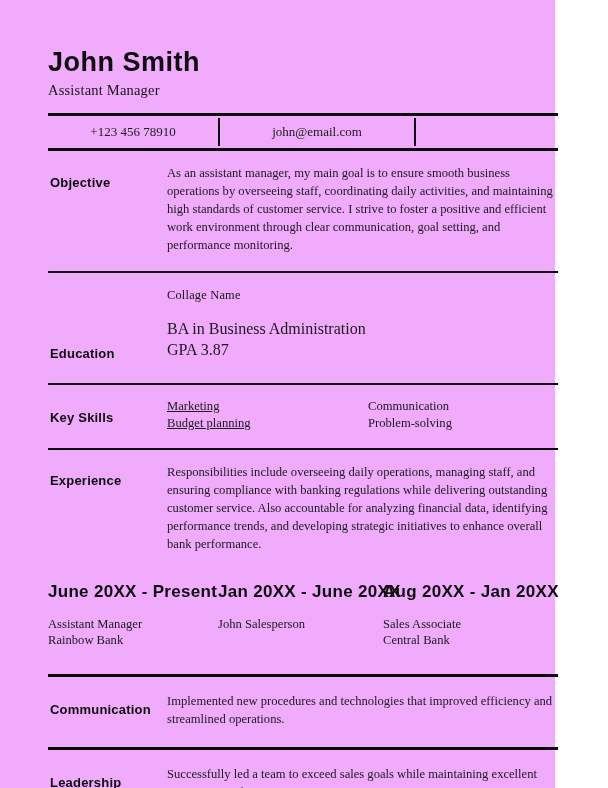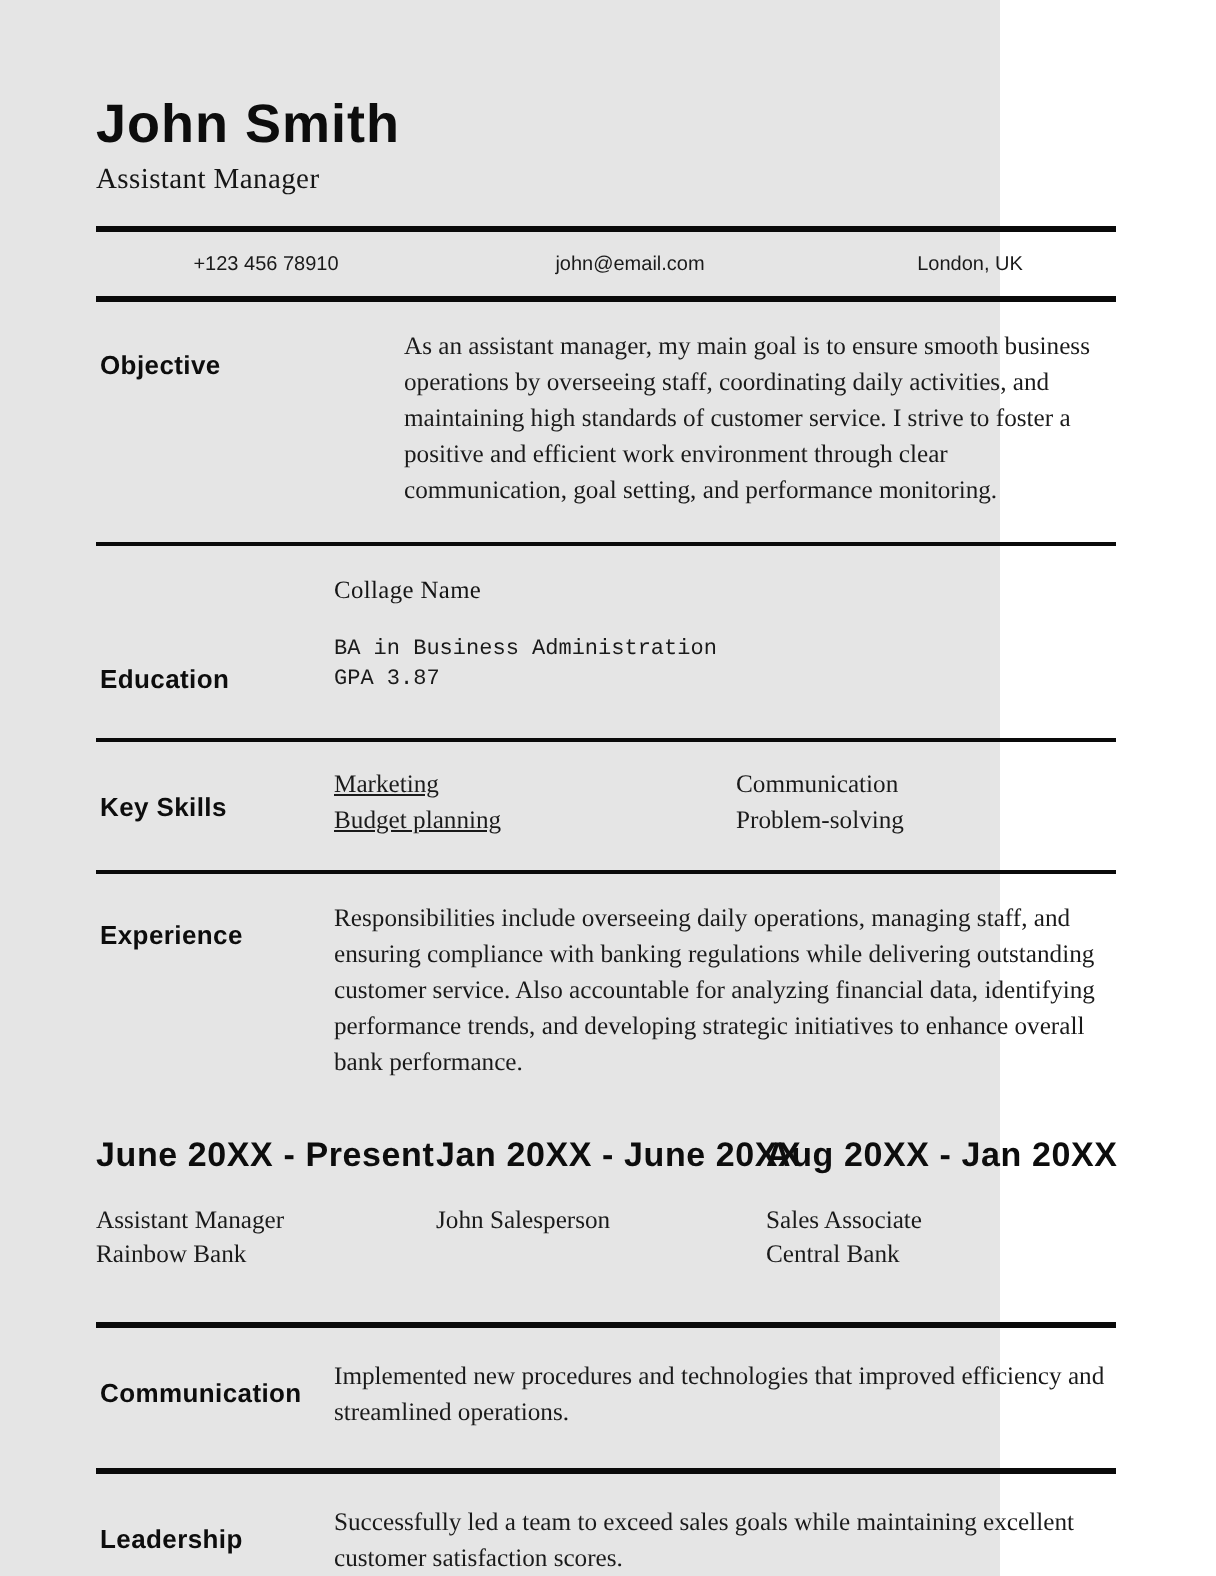--- a/index.html
+++ b/index.html
@@ -12,23 +12,23 @@
     height: 788px;
     position: relative;
     font-family: "Liberation Serif", serif;
     color: #111111;
     overflow: hidden;
   }
 
   .page {
     position: absolute;
     left: 0; top: 0;
-    width: 500px;
+    width: 555px;
     height: 788px;
-    background: #e5e5e5;
+    background: #f0abfc;
   }
 
   
   .sheet {
     position: absolute;
     left: 48px;
     top: 0;
     width: 510px;
   }
 
@@ -69,22 +69,22 @@
   .contact-bar {
     display: flex;
     align-items: stretch;
     height: 32px;
   }
   .contact-cell {
     flex: 0 0 auto;
     display: flex;
     align-items: center;
     justify-content: center;
-    font-family: Liberation Sans, sans-serif;
-    font-size: 10px;
+    font-family: Liberation Serif, serif;
+    font-size: 13px;
     color: #1a1a1a;
   }
   .contact-cell.c1 { width: 170px; }
   .contact-cell.c2 { width: 194px; }
   .contact-cell.c3 { width: 146px; }
   .divider {
     width: 2px;
     background: #0a0a0a;
     margin: 2px 0;
   }
@@ -105,37 +105,37 @@
     box-sizing: border-box;
   }
   .sec-body {
     flex: 1 1 auto;
     font-family: "Liberation Serif", serif;
     font-size: 12.6px;
     line-height: 1.42;
     color: #1a1a1a;
   }
 
-  .sec-objective { padding: 14px 0 16px 0; gap: 35px; }
+  .sec-objective { padding: 14px 0 16px 0; }
   .sec-objective .sec-label { padding-top: 10px; }
   .sec-objective .sec-body { width: 378px; }
 
   .sec-education { padding: 14px 0 22px 0; align-items: flex-end; }
   .sec-education .sec-label { padding-top: 12px; }
 
   .edu-school {
     font-family: Liberation Serif, serif;
     font-size: 12.4px;
     color: #151515;
     margin-bottom: 14px;
     letter-spacing: 0.2px;
   }
   .edu-line {
-    font-family: Liberation Mono, monospace;
-    font-size: 11px;
+    font-family: Liberation Serif, serif;
+    font-size: 16px;
     line-height: 1.32;
     color: #1a1a1a;
   }
 
   .sec-skills { padding: 13px 0 16px 0; }
   .sec-skills .sec-label { padding-top: 12px; }
   .skills-cols {
     display: flex;
   }
   .skills-col {
@@ -194,21 +194,20 @@
       <div class="job-title">Assistant Manager</div>
     </div>
 
     <div class="rule"></div>
 
     <div class="contact-bar">
       <div class="contact-cell c1">+123 456 78910</div>
       <div class="divider"></div>
       <div class="contact-cell c2">john@email.com</div>
       <div class="divider"></div>
-      <div class="contact-cell c3">London, UK</div>
     </div>
 
     <div class="rule"></div>
 
     <div class="section sec-objective">
       <div class="sec-label">Objective</div>
       <div class="sec-body">As an assistant manager, my main goal is to ensure smooth business operations by overseeing staff, coordinating daily activities, and maintaining high standards of customer service. I strive to foster a positive and efficient work environment through clear communication, goal setting, and performance monitoring.</div>
     </div>
 
     <div class="rule-thin"></div>

